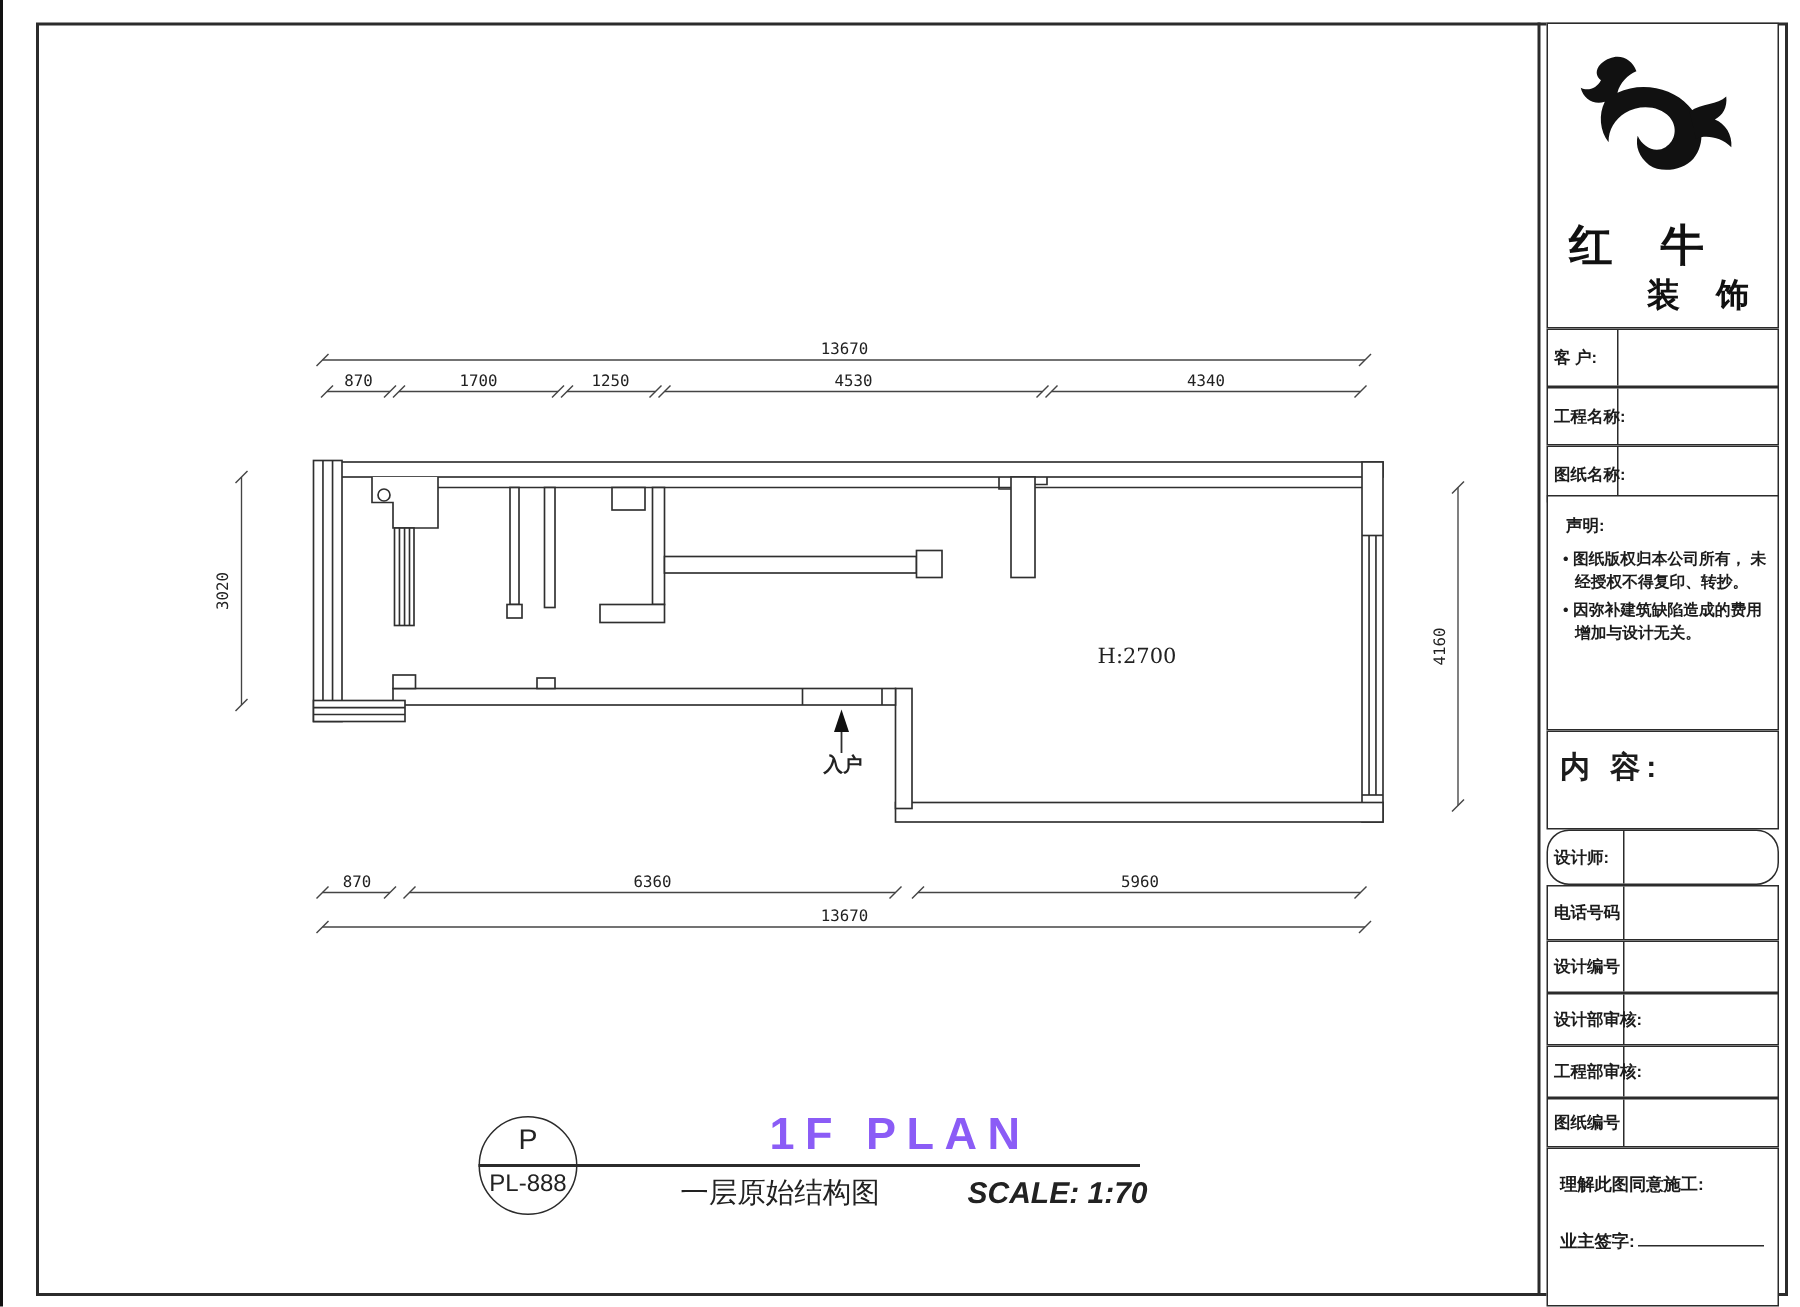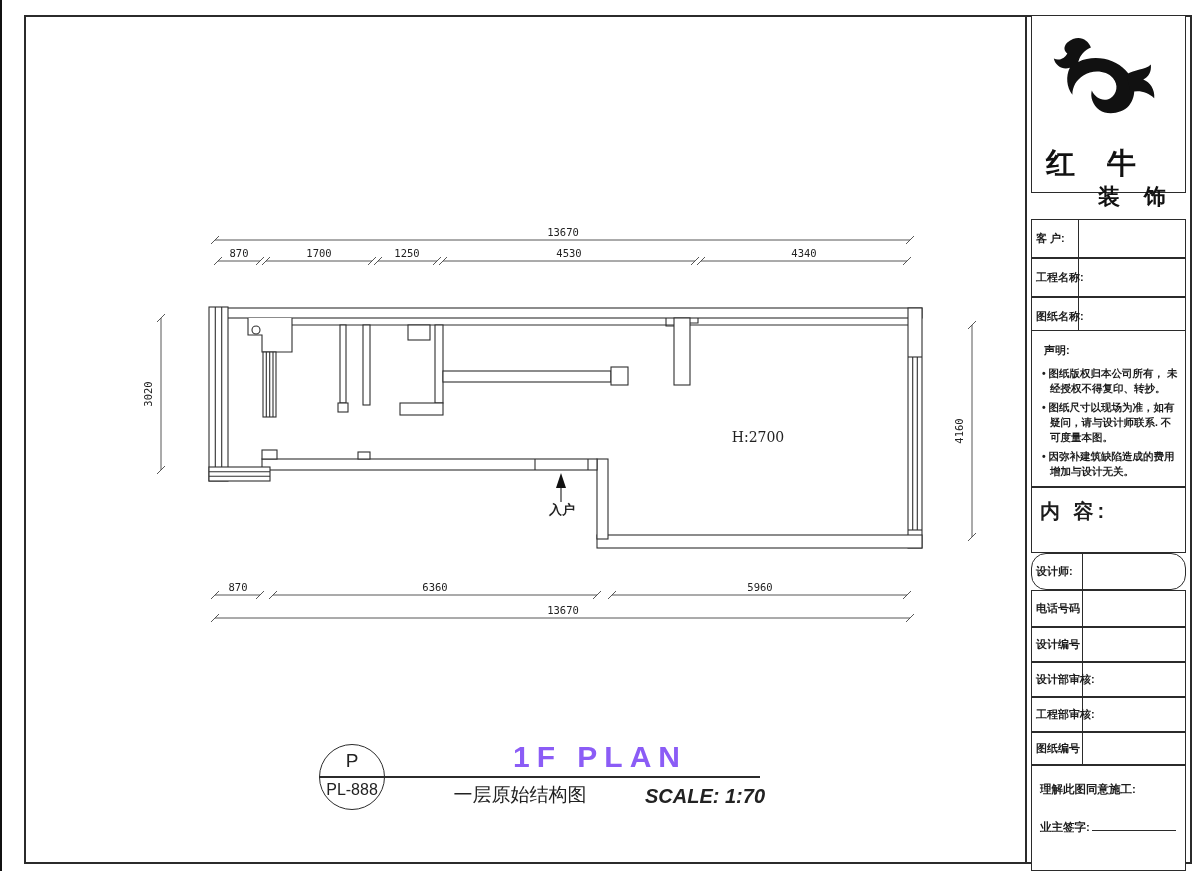--- a/index.html
+++ b/index.html
@@ -16,21 +16,21 @@
     position:absolute; left:24px; top:15px; width:1168px; height:849px;
     border:2px solid #2b2b2b; background:transparent;
   }
   .panel-divider { position:absolute; left:1025px; top:15px; width:2px; height:849px; background:#2b2b2b; }
 
   
   .pbox {
     position:absolute; left:1031px; width:155px;
     border:1.5px solid #2b2b2b; background:#fff;
   }
-  .logo-box { top:15px; height:178px; }
+  .logo-box { top:15px; height:204px; }
   .logo-svg { position:absolute; left:10px; top:12px; }
   .brand-title { position:absolute; left:14px; top:128px; font-size:29px; font-weight:bold; letter-spacing:12px; color:#111; }
   .brand-subtitle { position:absolute; left:66px; top:166px; font-size:22px; font-weight:bold; letter-spacing:9px; color:#111; }
 
   .prow { display:flex; align-items:stretch; }
   .prow .plabel {
     width:47px; border-right:1.5px solid #2b2b2b;
     display:flex; align-items:center; padding-left:4px;
     font-size:11px; font-weight:bold; white-space:nowrap;
   }
@@ -218,21 +218,20 @@
   <div class="pvalue"></div>
 </div>
 <div class="pbox prow" style="top:297px; height:38px;">
   <div class="plabel">图纸名称:</div>
   <div class="pvalue"></div>
 </div>
 
 <div class="pbox statement-box">
   <div class="statement-title">声明:</div>
   <div class="statement-item">图纸版权归本公司所有， 未经授权不得复印、转抄。</div>
-  <div class="statement-item">图纸尺寸以现场为准，如有 疑问，请与设计师联系. 不可度量本图。</div>
   <div class="statement-item">因弥补建筑缺陷造成的费用 增加与设计无关。</div>
 </div>
 
 <div class="pbox content-box">
   <div class="content-label">内 容:</div>
 </div>
 
 <div class="pbox prow wide" style="top:553px; height:37px;border-radius:15px;">
   <div class="plabel">设计师:</div>
   <div class="pvalue"></div>

